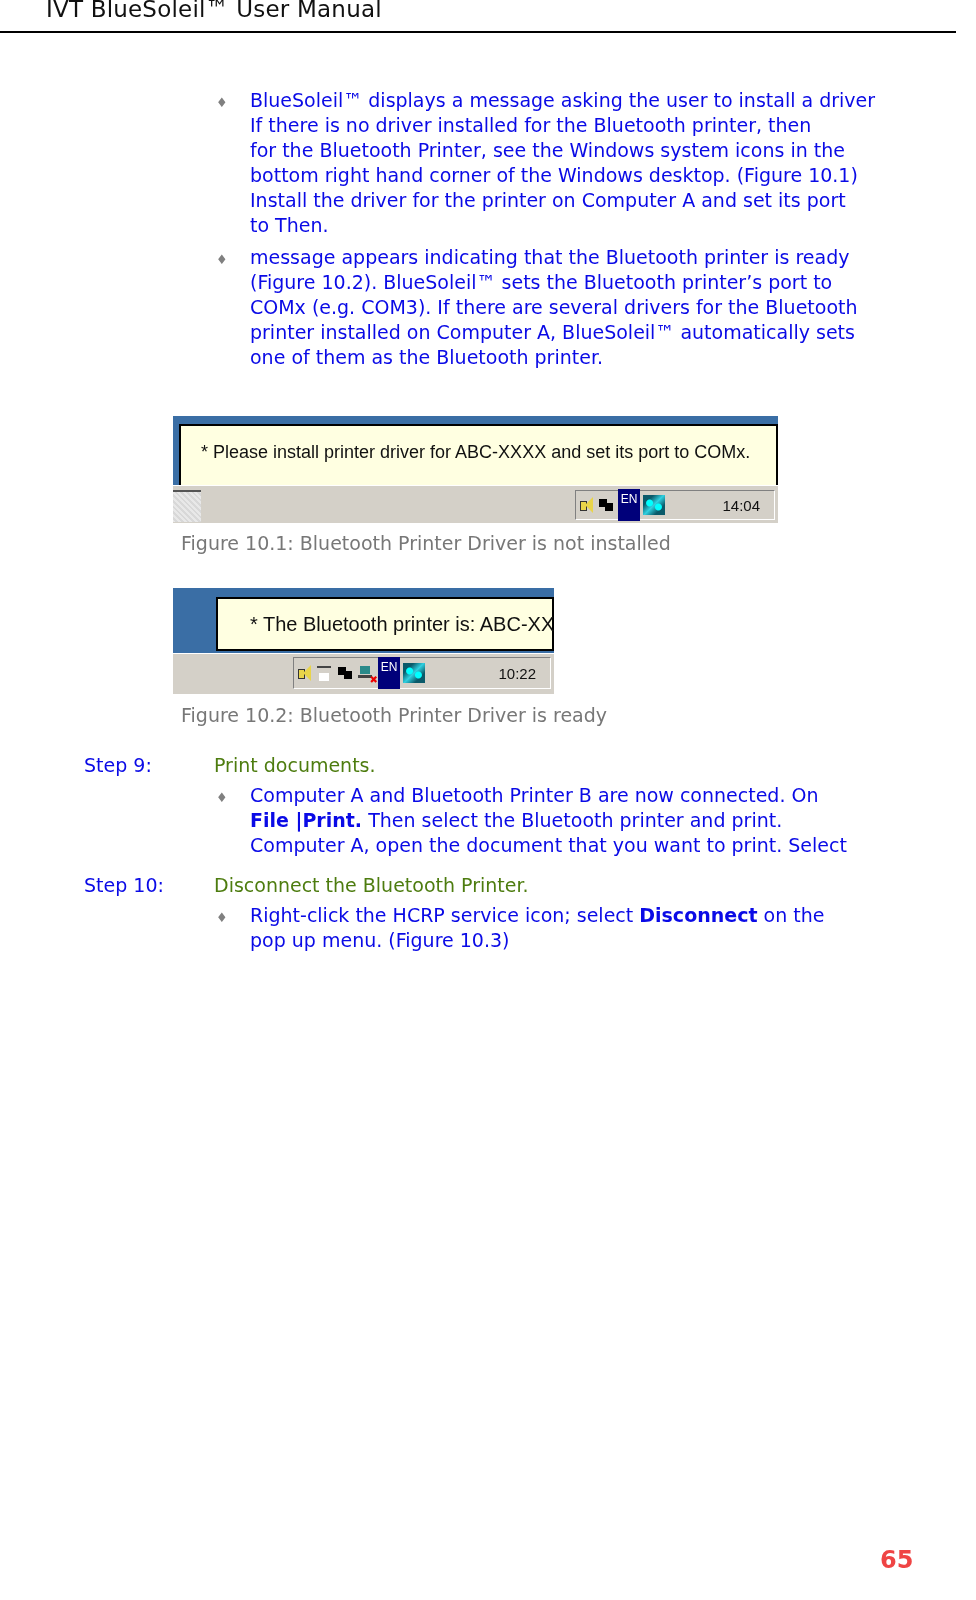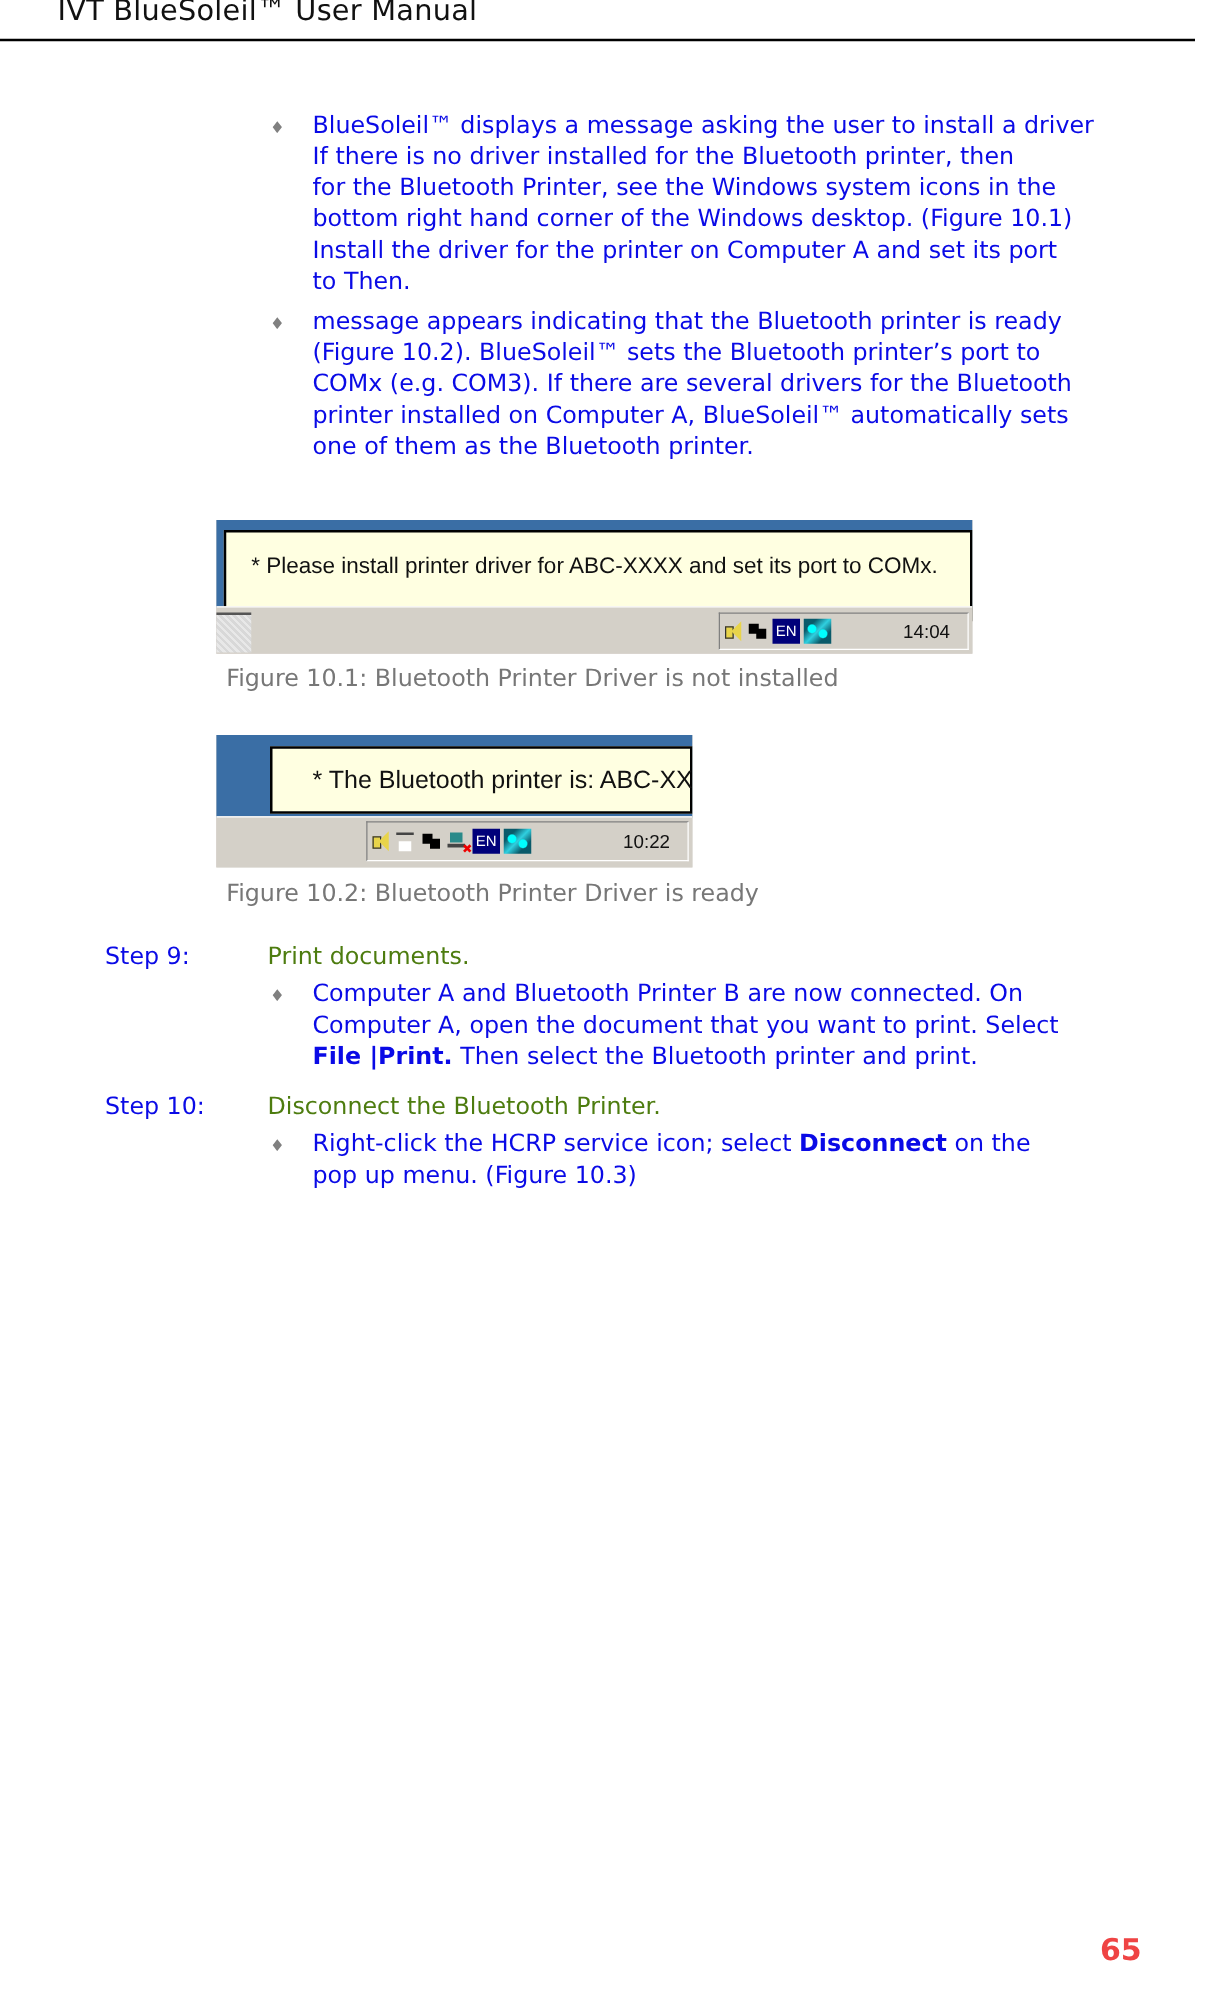--- a/index.html
+++ b/index.html
@@ -21,21 +21,21 @@
                display: flex; align-items: center; gap: 3px; padding-left: 4px; }
   .fig .clock { font-family: "Liberation Sans", sans-serif; font-size: 15px; color: #111; margin-left: auto; margin-right: 14px; }
   .ico { width: 18px; height: 18px; display: inline-block; position: relative; }
   .ico-speaker { width: 14px; }
   .ico-speaker::before { content: ""; position: absolute; left: 0; top: 5px; width: 5px; height: 8px; background: #e8d44a; border: 1px solid #333; }
   .ico-speaker::after { content: ""; position: absolute; left: 5px; top: 1px; border-top: 8px solid transparent; border-bottom: 8px solid transparent; border-right: 8px solid #e8d44a; }
   .ico-net { background: linear-gradient(#000,#000) 2px 3px/8px 8px no-repeat, linear-gradient(#000,#000) 8px 7px/8px 8px no-repeat, #d4d0c8; }
   .ico-home { background: linear-gradient(#fff,#fff) 4px 9px/10px 8px no-repeat, linear-gradient(#444,#444) 2px 2px/14px 2px no-repeat; }
   .ico-pcx { background: linear-gradient(#2a8a8a,#2a8a8a) 3px 2px/10px 8px no-repeat, linear-gradient(#444,#444) 1px 11px/14px 3px no-repeat; }
   .ico-pcx::after { content: "\2716"; position: absolute; right: -3px; bottom: -3px; font-size: 10px; color: #e00; }
-  .ico-en { background: #00007a; color: #fff; font-family: "Liberation Sans", sans-serif; font-size: 12px; line-height: 20px; text-align: center; width: 22px; height: 20px; }
+  .ico-en { background: #00007a; color: #fff; font-family: "Liberation Sans", sans-serif; font-size: 12px; line-height: 20px; text-align: center; width: 22px; height: 32px; }
   .ico-bt { width: 22px; height: 20px; background:
             radial-gradient(circle at 30% 40%, #0ff 0 3px, transparent 4px),
             radial-gradient(circle at 70% 60%, #0ff 0 3px, transparent 4px),
             linear-gradient(135deg, #0a5a6a 25%, #30d0e0 50%, #0a5a6a 75%); }
   .startstub { position: absolute; left: 0; width: 28px; background: repeating-linear-gradient(45deg, #e8e8e8 0 2px, #d8d8d8 2px 4px); border-top: 2px solid #555; }
 
   .caption { position: absolute; left: 181px; font-size: 19px; color: #777; white-space: nowrap; }
   .step-label { position: absolute; left: 84px; font-size: 19px; color: #0a0ae6; }
   .step-text { position: absolute; left: 214px; font-size: 19px; color: #4d7c0f; }
   b { font-weight: bold; }
@@ -104,22 +104,22 @@
   </div>
 </div>
 <div class="caption" style="top:704px;">Figure 10.2: Bluetooth Printer Driver is ready</div>
 
 <div class="step-label" style="top:754px;">Step 9:</div>
 <div class="step-text" style="top:754px;">Print documents.</div>
 <div class="bullet-item" style="top:783px;">
   <span class="diamond" style="top:2px">♦</span>
   <div class="btext">
     <div>Computer A and Bluetooth Printer B are now connected. On</div>
+    <div><b>File |Print.</b><span> Then select the Bluetooth printer and print.</span></div>
     <div>Computer A, open the document that you want to print. Select</div>
-    <div><b>File |Print.</b><span> Then select the Bluetooth printer and print.</span></div>
   </div>
 </div>
 
 <div class="step-label" style="top:874px;">Step 10:</div>
 <div class="step-text" style="top:874px;">Disconnect the Bluetooth Printer.</div>
 <div class="bullet-item" style="top:903px;">
   <span class="diamond" style="top:2px">♦</span>
   <div class="btext">
     <div><span>Right-click the HCRP service icon; select </span><b>Disconnect</b><span> on the</span></div>
     <div>pop up menu. (Figure 10.3)</div>

